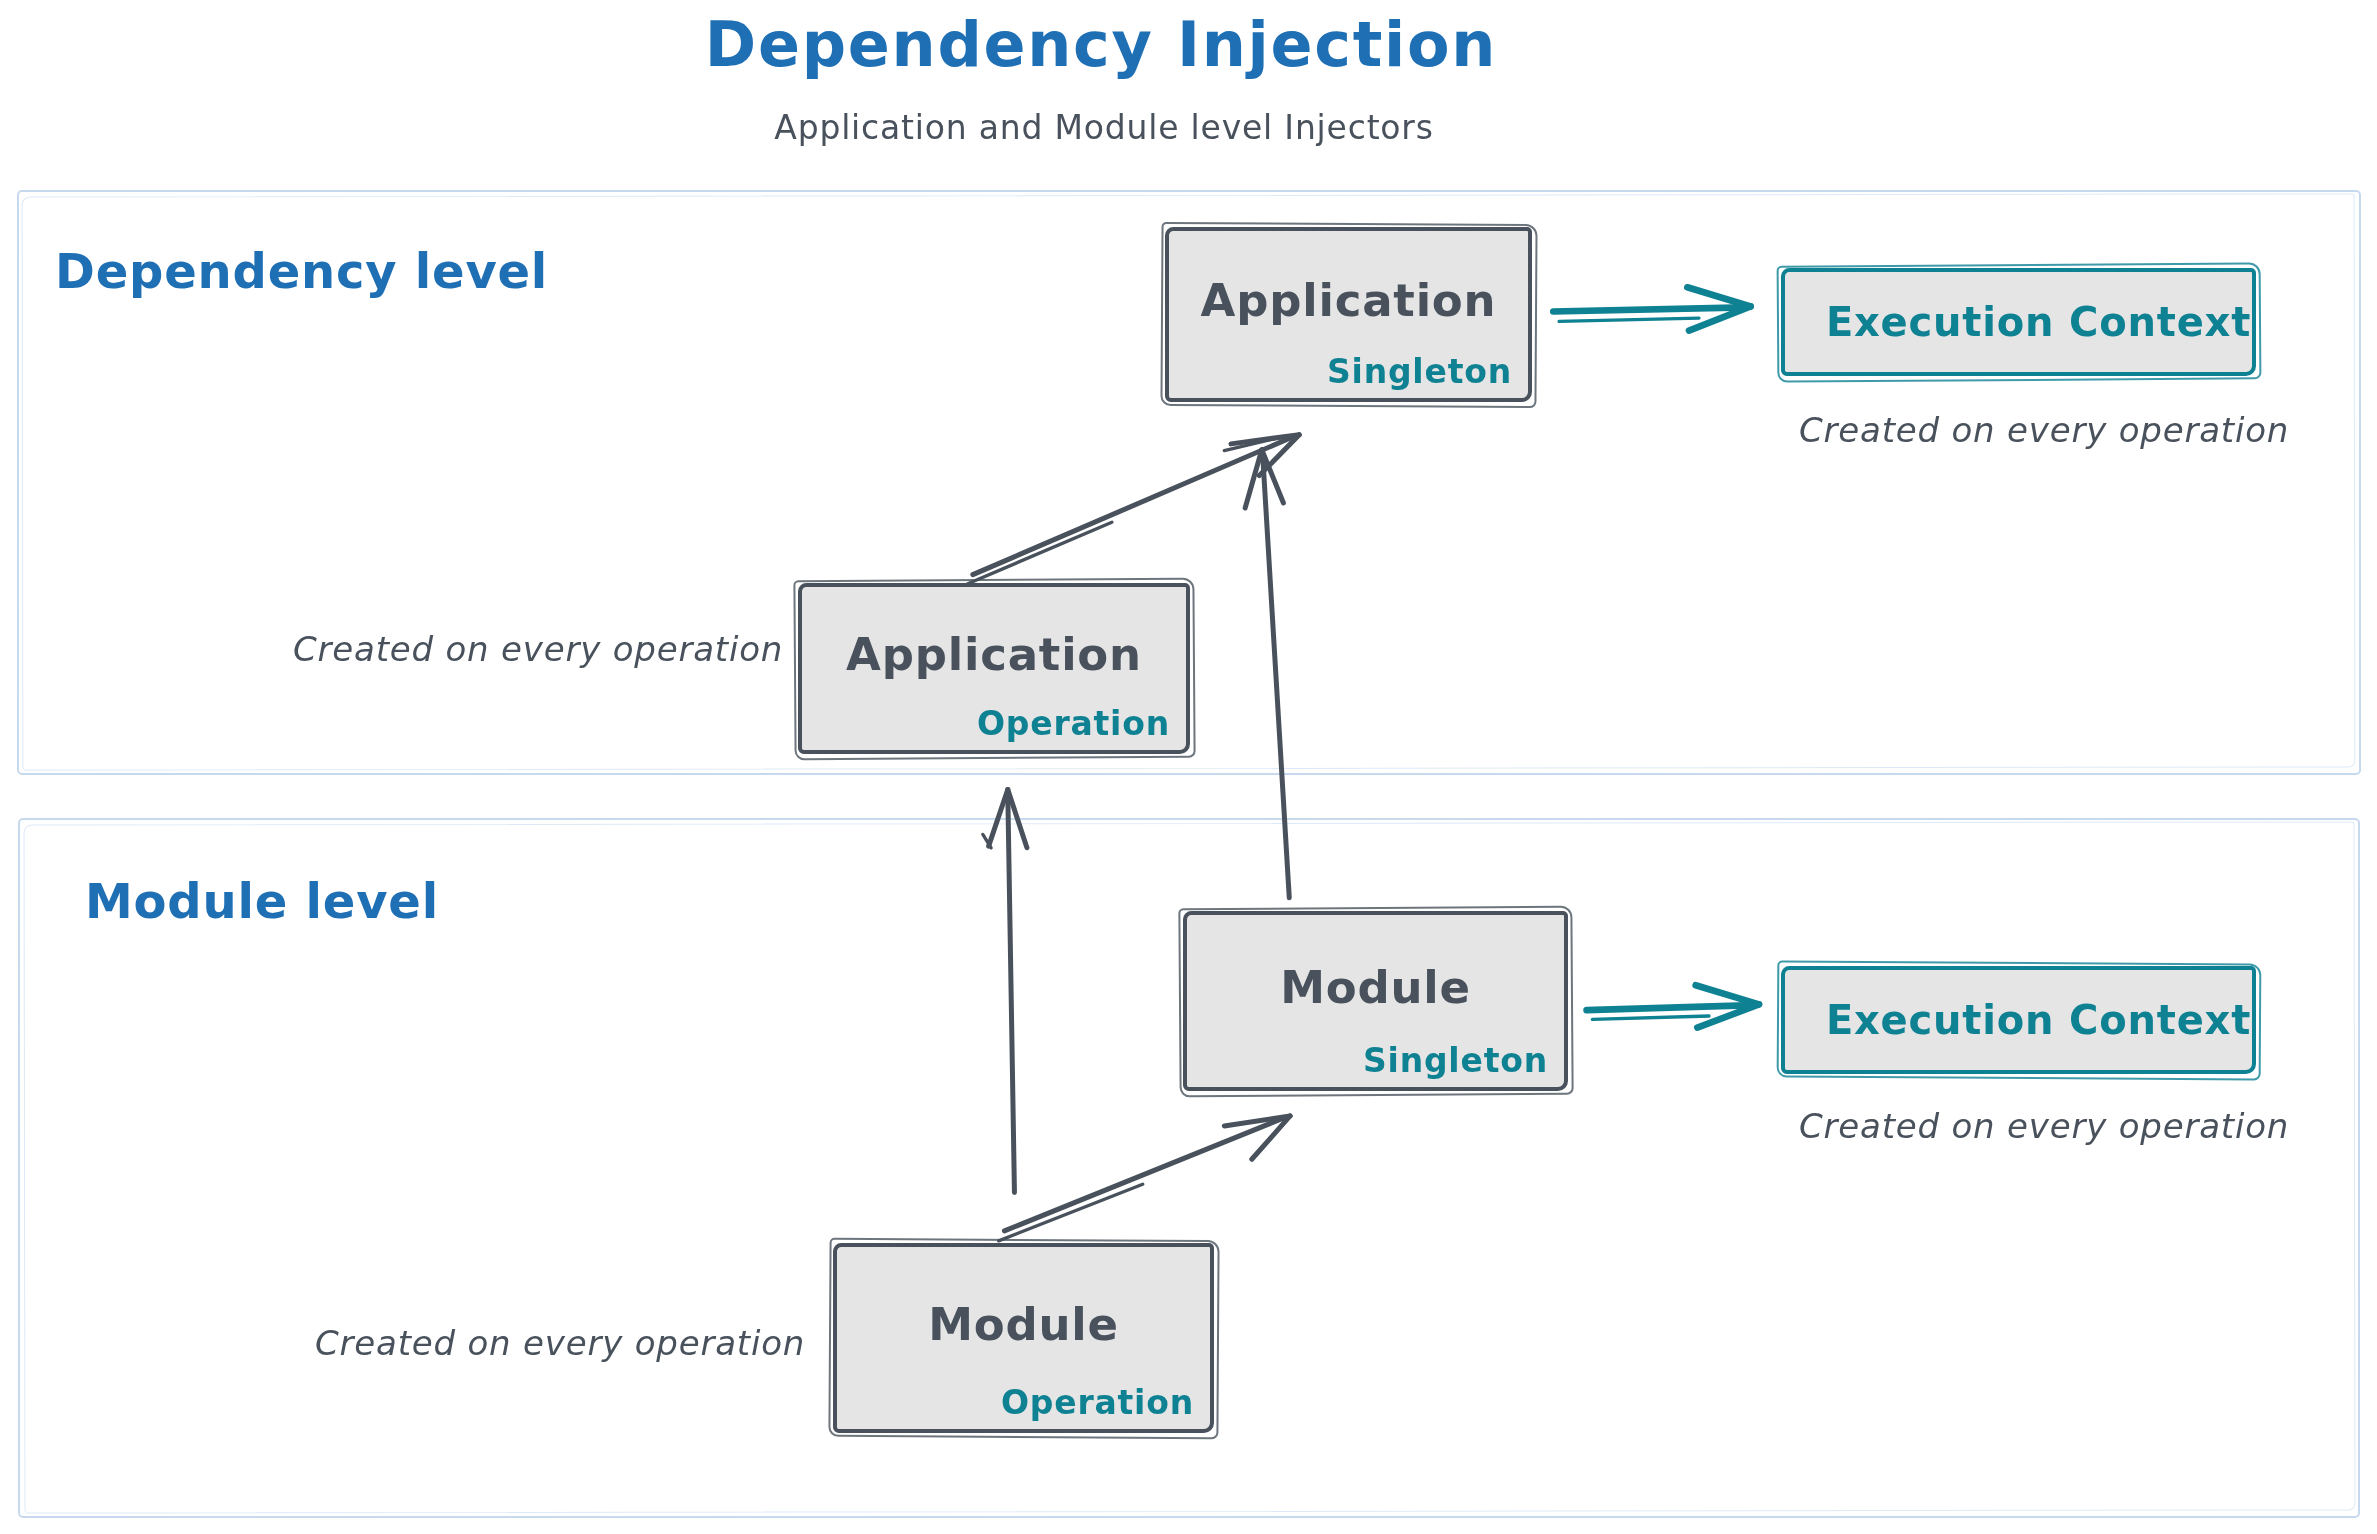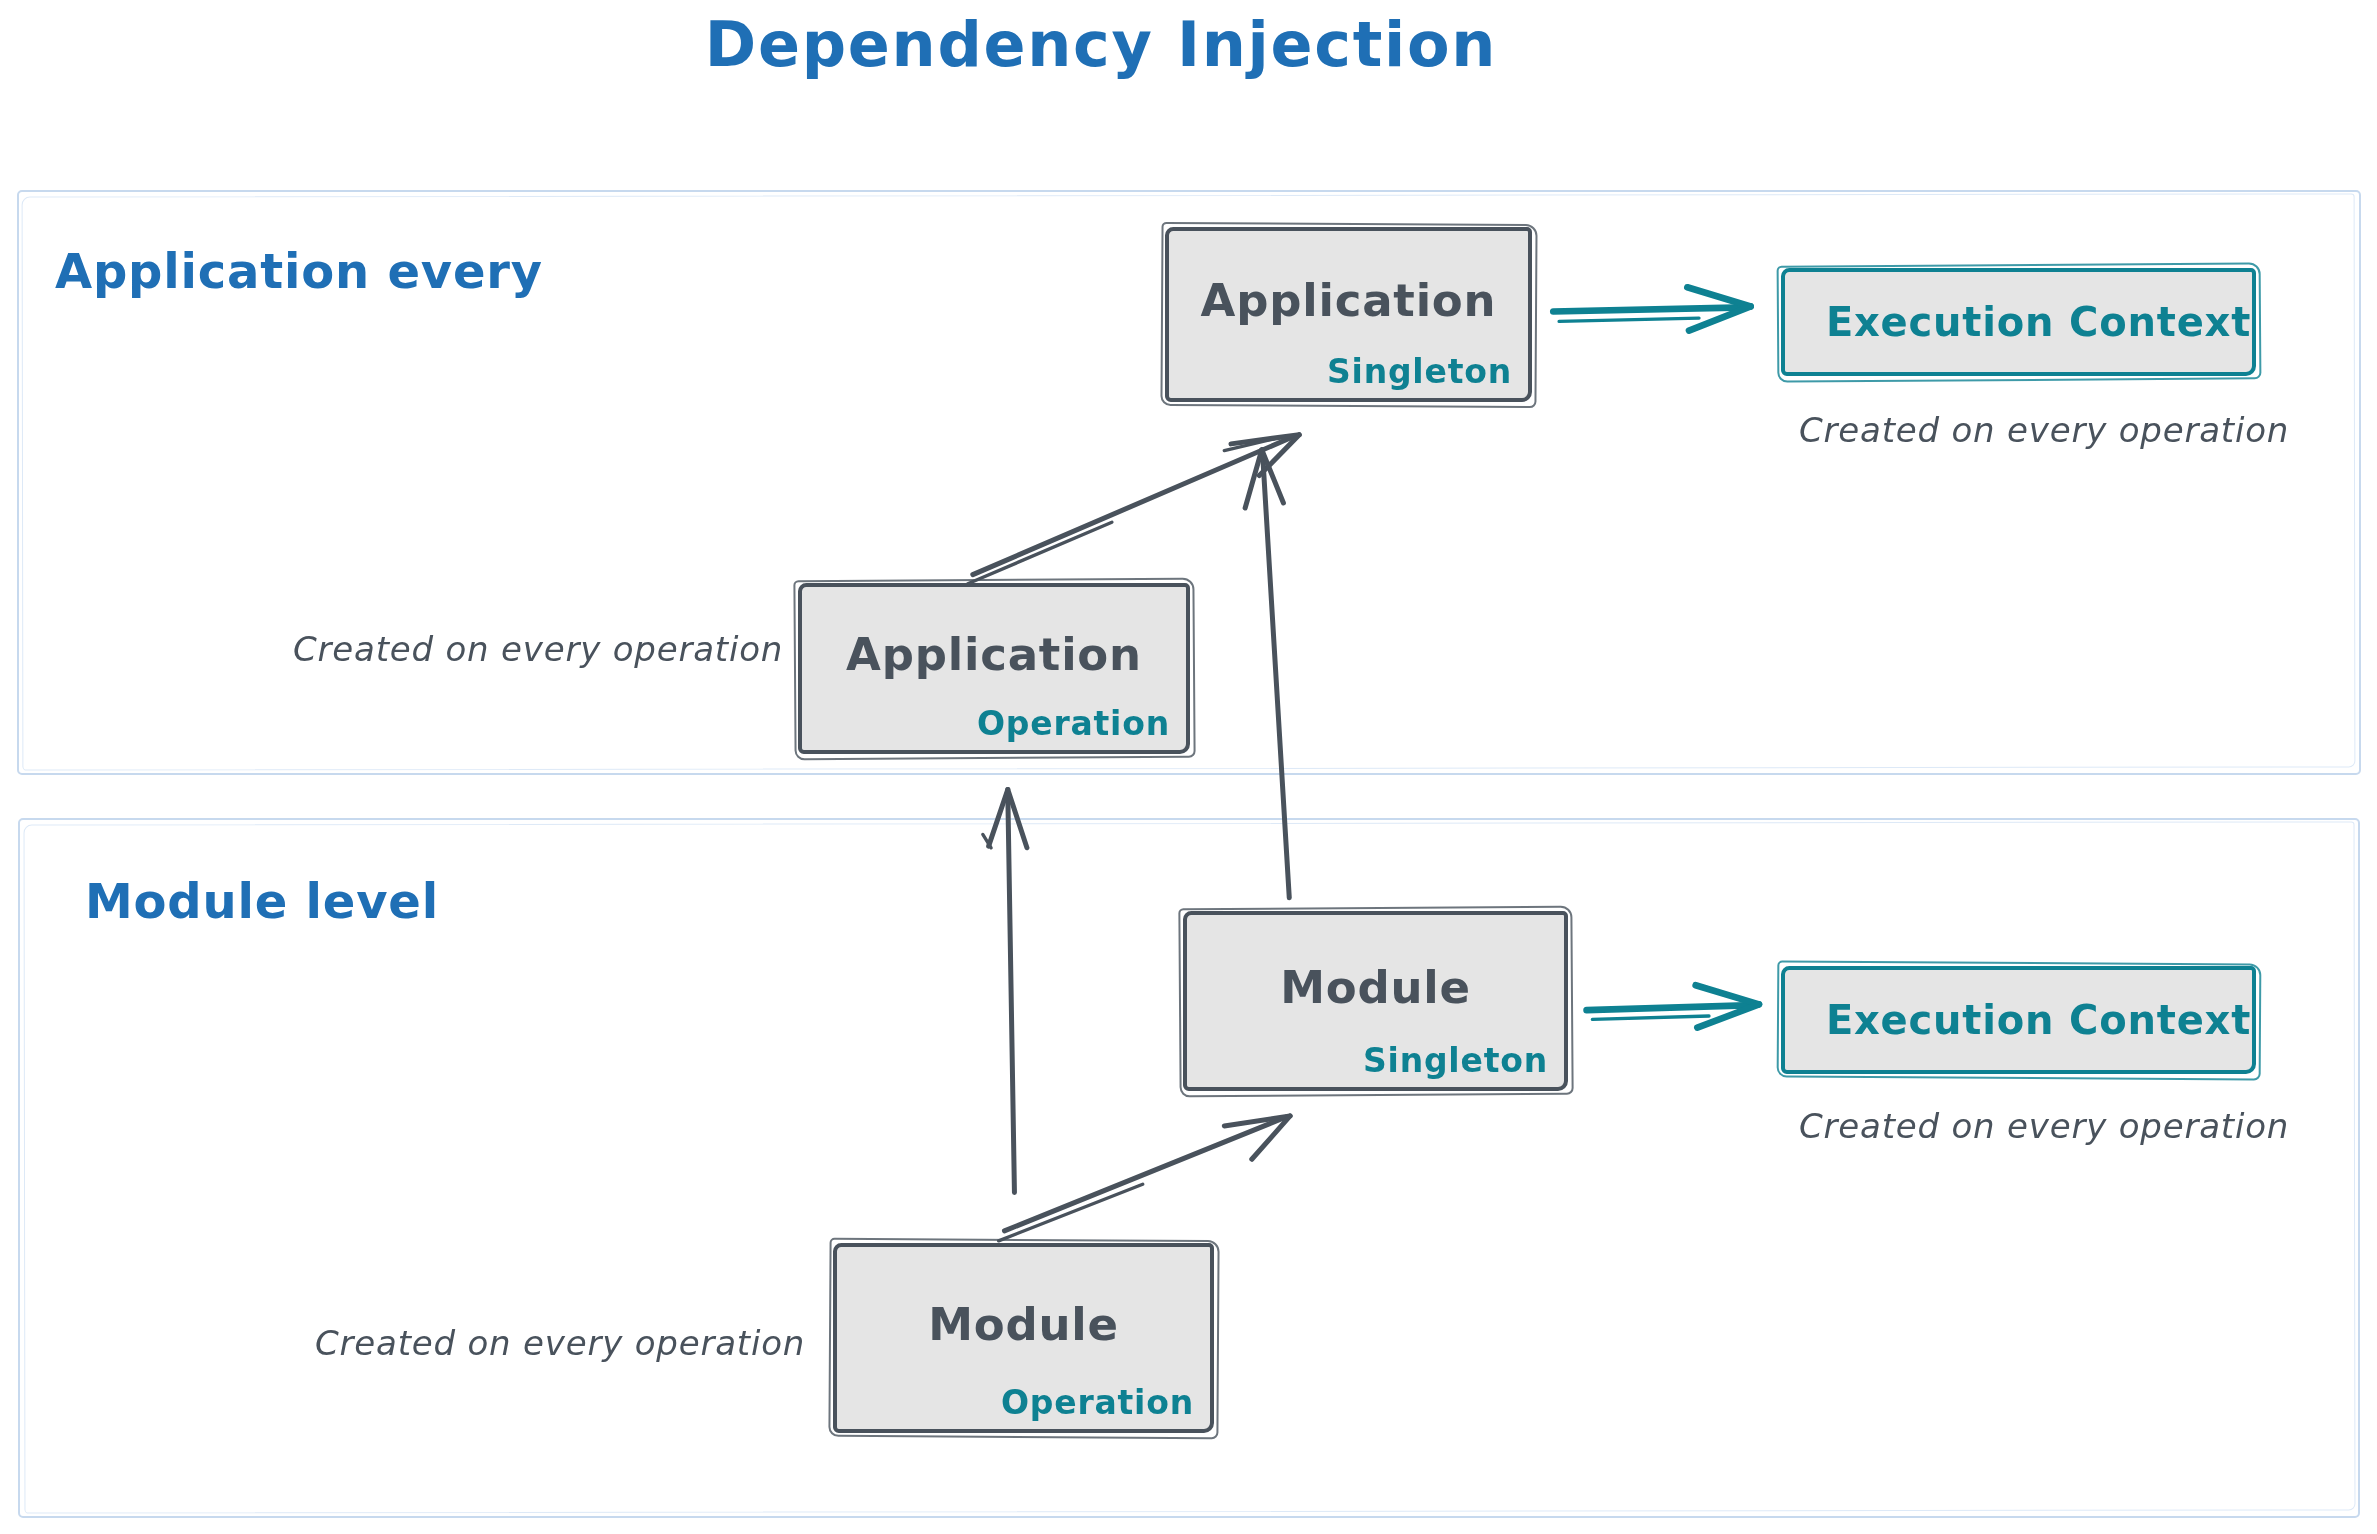--- a/index.html
+++ b/index.html
@@ -95,25 +95,26 @@
   .ink-echo{stroke:var(--ink);stroke-width:4;fill:none;stroke-linecap:round;}
   .teal-stroke{stroke:var(--teal);stroke-width:8;fill:none;stroke-linecap:round;}
   .teal-echo{stroke:var(--teal);stroke-width:4;fill:none;stroke-linecap:round;}
 </style>
 </head>
 <body>
 
 <div class="canvas">
 
   <div class="title">Dependency Injection</div>
+  <div class="subtitle">Application and Module level Injectors</div>
 
   <div class="level-frame frame-app"></div>
   <div class="level-frame frame-module"></div>
 
-  <div class="level-label label-app">Application every</div>
+  <div class="level-label label-app">Dependency level</div>
   <div class="level-label label-module">Module level</div>
 
   <svg class="arrows" viewBox="0 0 2854 1842" xmlns="http://www.w3.org/2000/svg">
 
     <g>
       <path class="ink-stroke" d="M1168 690 L1556 523"></path>
       <path class="ink-echo" d="M1162 701 L1335 627"></path>
       <path class="ink-stroke" d="M1560 522 L1478 533"></path>
       <path class="ink-stroke" d="M1560 522 L1512 571"></path>
       <path class="ink-echo" d="M1470 541 L1530 527"></path>

